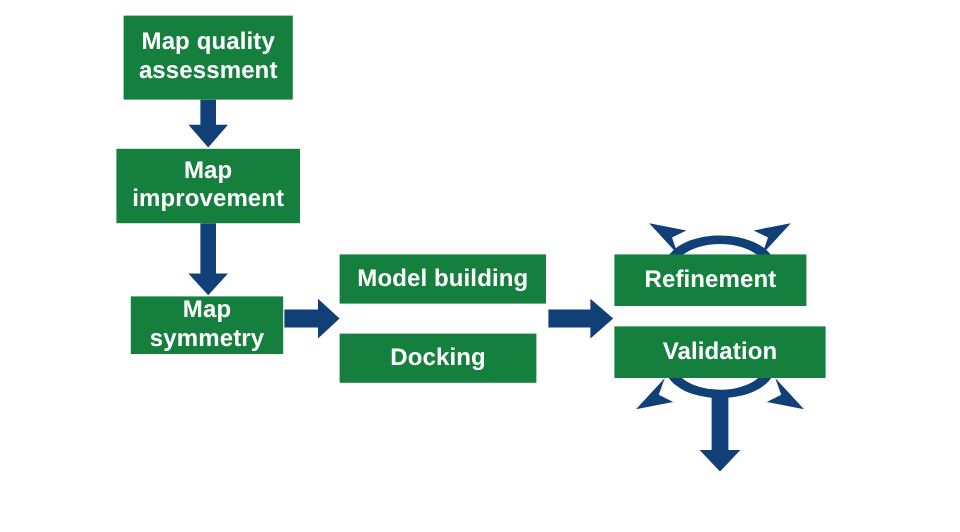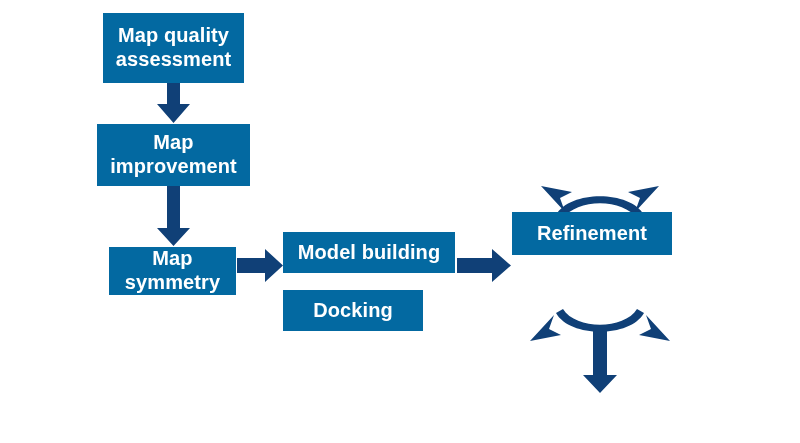--- a/index.html
+++ b/index.html
@@ -14,21 +14,21 @@
   #canvas {
     position: relative;
     width: 800px;
     height: 443px;
     background: #ffffff;
     overflow: hidden;
   }
   .node {
     position: absolute;
     box-sizing: border-box;
-    background: #0369a1;
+    background: #15803d;
     color: #ffffff;
     display: flex;
     align-items: center;
     justify-content: center;
     text-align: center;
     font-family: "Liberation Sans", sans-serif;
     font-size: 20px;
     font-weight: 700;
     line-height: 1.18;
     letter-spacing: 0.1px;
@@ -36,22 +36,22 @@
   }
   .node-label {
     display: block;
     white-space: pre-line;
     padding: 0 4px;
   }
   
   #node-map-quality      { left: 103px; top: 13px;  width: 141px; height: 70px; }
   #node-map-improvement  { left: 97px;  top: 124px; width: 153px; height: 62px; }
   #node-map-symmetry     { left: 109px; top: 247px; width: 127px; height: 48px; }
-  #node-model-building   { left: 283px; top: 212px; width: 172px; height: 41px; margin-top: 20px; }
-  #node-docking          { left: 283px; top: 290px; width: 140px; height: 41px; }
+  #node-model-building   { left: 283px; top: 212px; width: 172px; height: 41px; }
+  #node-docking          { left: 283px; top: 278px; width: 164px; height: 41px; }
   #node-refinement       { left: 512px; top: 212px; width: 160px; height: 43px; }
   #node-validation       { left: 512px; top: 272px; width: 176px; height: 43px; }
   #node-deposition       { left: 512px; top: 394px; width: 176px; height: 40px; }
 
   
   #arrow-layer {
     position: absolute;
     left: 0; top: 0;
     width: 800px;
     height: 443px;
@@ -129,15 +129,18 @@
   </div>
 
   <div class="node" id="node-docking">
     <span class="node-label">Docking</span>
   </div>
 
   <div class="node" id="node-refinement">
     <span class="node-label">Refinement</span>
   </div>
 
+  <div class="node" id="node-validation">
+    <span class="node-label">Validation</span>
+  </div>
 
 
 </div>
 
 </body></html>

